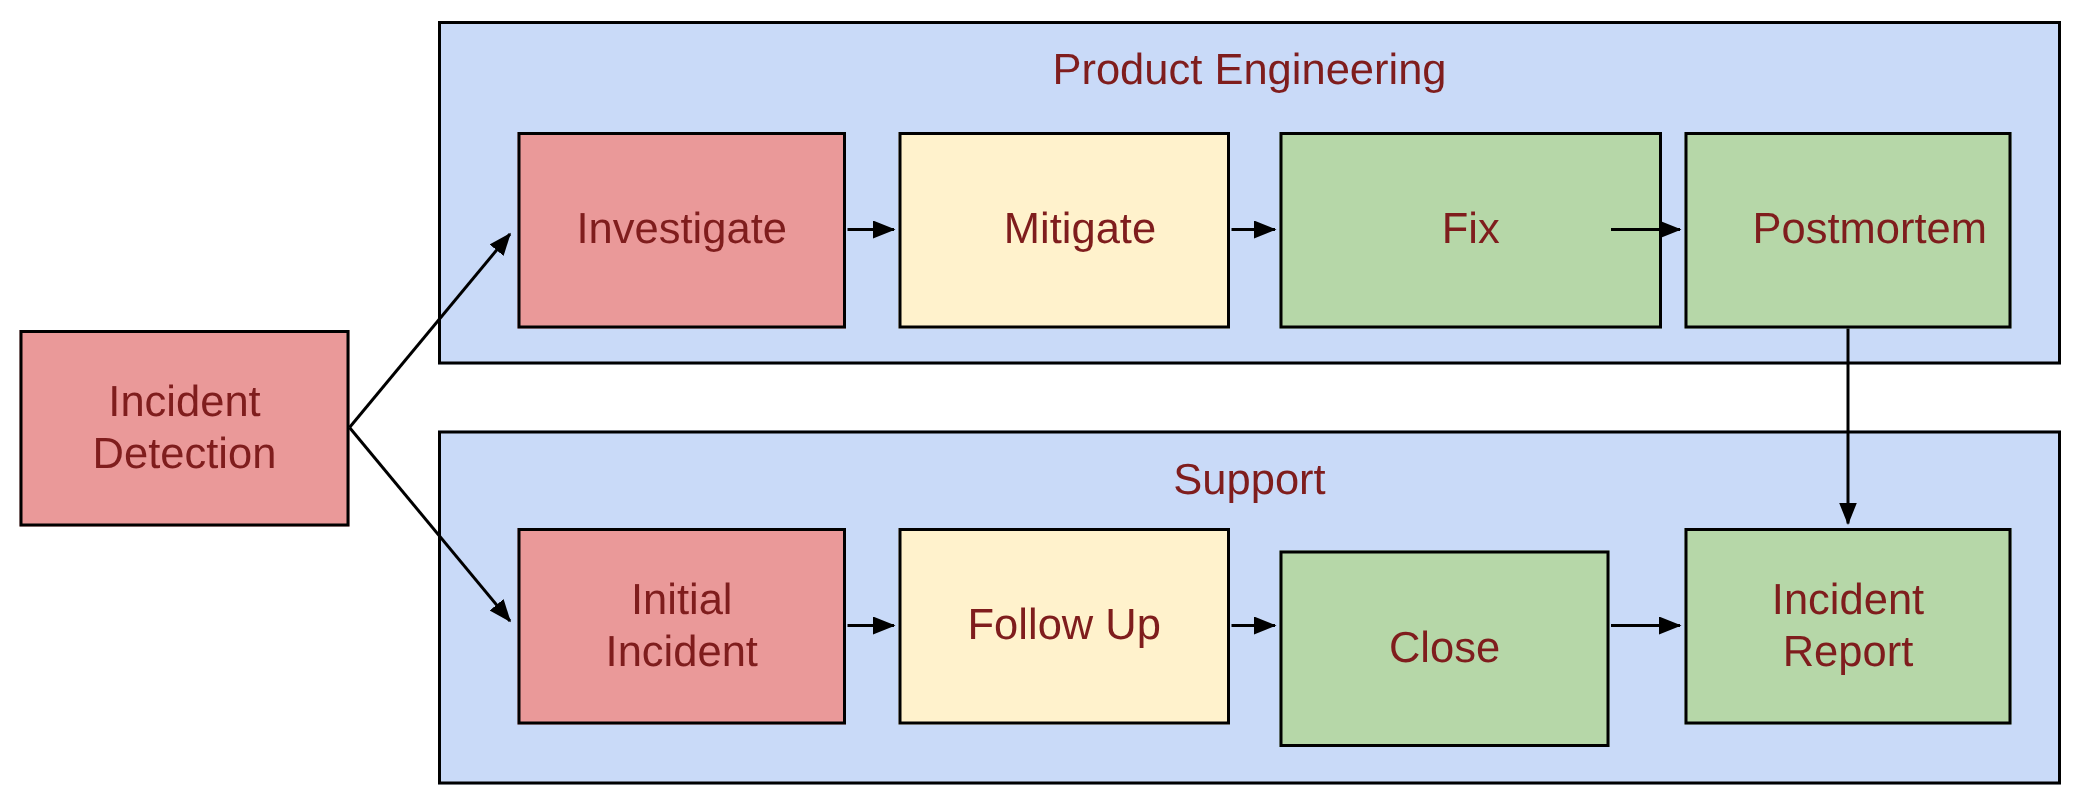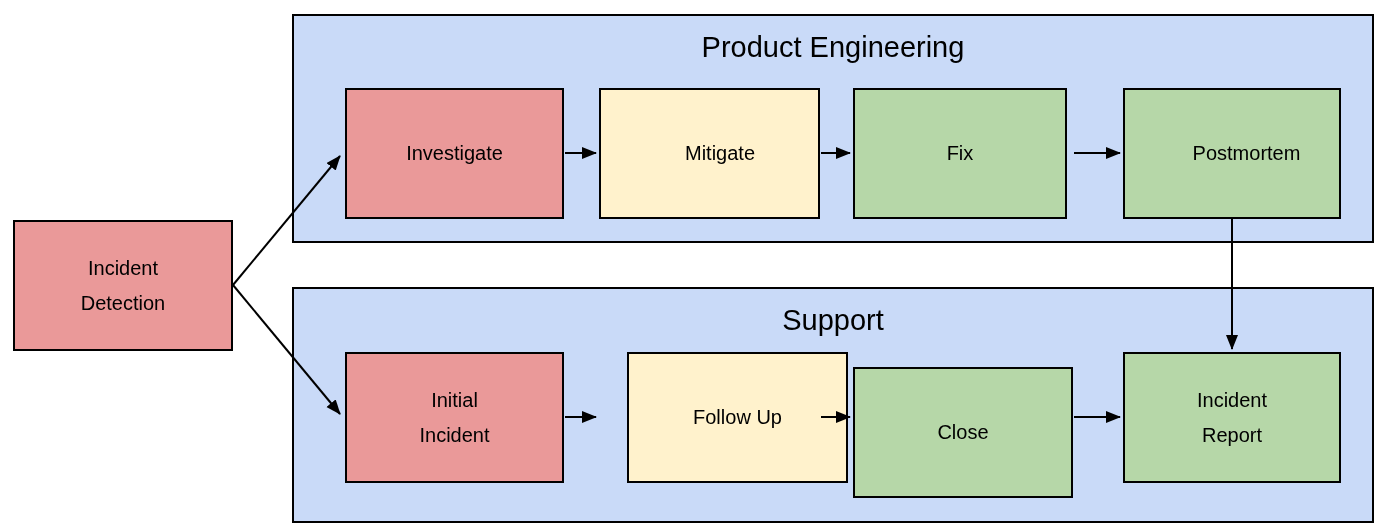--- a/index.html
+++ b/index.html
@@ -2,21 +2,21 @@
 <html><head>
 <meta charset="utf-8">
 <style>
   html, body { margin: 0; padding: 0; background: #ffffff; }
   #canvas {
     position: relative;
     width: 1386px;
     height: 526px;
     background: #ffffff;
     font-family: "Liberation Sans", "DejaVu Sans", sans-serif;
-    color: #000000;
+    color: #7f1d1d;
     overflow: hidden;
   }
   .lane {
     position: absolute;
     box-sizing: border-box;
     border: 2px solid #000000;
     z-index: 1;
   }
   #lane-product-engineering { left: 292px; top: 14px;  width: 1082px; height: 229px; }
   #lane-support             { left: 292px; top: 273px; width: 1082px; height: 236px; margin-top: 14px; }
@@ -29,29 +29,29 @@
     line-height: 34px;
   }
   .node {
     position: absolute;
     box-sizing: border-box;
     border: 2px solid #000000;
     display: flex;
     align-items: center;
     justify-content: center;
     text-align: center;
-    font-size: 20px;
+    font-size: 29px;
     line-height: 35px;
     white-space: pre-line;
     z-index: 2;
   }
   #node-incident-detection { left: 13px;   top: 220px; width: 220px; height: 131px; }
   #node-investigate        { left: 345px;  top: 88px;  width: 219px; height: 131px; }
   #node-mitigate           { left: 599px;  top: 88px;  width: 221px; height: 131px; }
-  #node-fix                { left: 853px;  top: 88px;  width: 214px; height: 131px; }
+  #node-fix                { left: 853px;  top: 88px;  width: 255px; height: 131px; }
   #node-postmortem         { left: 1123px; top: 88px;  width: 218px; height: 131px; }
   #node-initial-response   { left: 345px;  top: 352px; width: 219px; height: 131px; }
   #node-follow-up          { left: 599px;  top: 352px; width: 221px; height: 131px; }
   #node-close              { left: 853px;  top: 367px; width: 220px; height: 131px; }
   #node-incident-report    { left: 1123px; top: 352px; width: 218px; height: 131px; }
   #arrows {
     position: absolute;
     left: 0; top: 0;
     width: 1386px; height: 526px;
     z-index: 3;
@@ -80,21 +80,21 @@
 
   <div class="node" id="node-mitigate" style="background-color: rgb(255, 242, 204); padding-left: 21px;">Mitigate</div>
 
   <div class="node" id="node-fix" style="background-color: rgb(182, 215, 168);">Fix</div>
 
   <div class="node" id="node-postmortem" style="background-color: rgb(182, 215, 168); padding-left: 29px;">Postmortem</div>
 
   <div class="node" id="node-initial-response" style="background-color: rgb(234, 153, 153);">Initial
 Incident</div>
 
-  <div class="node" id="node-follow-up" style="background-color: rgb(255, 242, 204); margin-left: 28px;">Follow Up</div>
+  <div class="node" id="node-follow-up" style="background-color: rgb(255, 242, 204);">Follow Up</div>
 
   <div class="node" id="node-close" style="background-color: rgb(182, 215, 168);">Close</div>
 
   <div class="node" id="node-incident-report" style="background-color: rgb(182, 215, 168);">Incident
 Report</div>
 
   <svg id="arrows" viewBox="0 0 1386 526" xmlns="http://www.w3.org/2000/svg">
     <defs>
       <marker id="ah" markerUnits="userSpaceOnUse" markerWidth="16" markerHeight="14" refX="14" refY="6" orient="auto">
         <path d="M0,0 L15,6 L0,12 z"></path>

